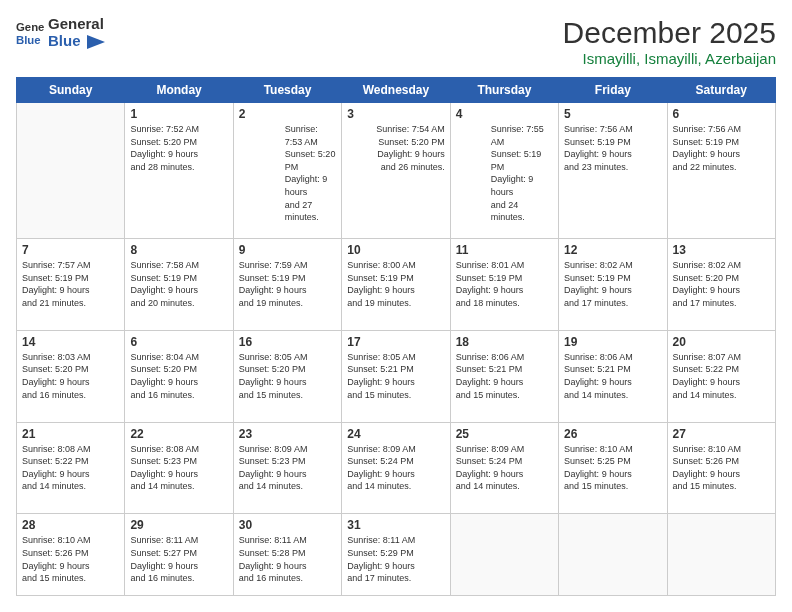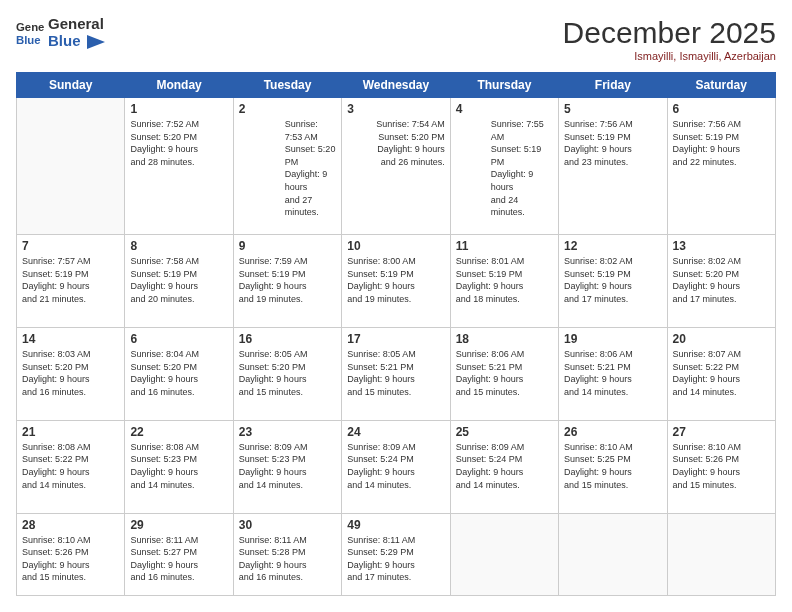--- a/index.html
+++ b/index.html
@@ -35,22 +35,22 @@
     .title-block {
       text-align: right;
     }
     .month-title {
       font-size: 30px;
       font-weight: normal;
       color: #333;
       margin-left: 8px;
     }
     .subtitle {
-      font-size: 11px;
-      color: #7f1d1d;
+      font-size: 15px;
+      color: #15803d;
     }
     .calendar {
       flex: 1;
       display: flex;
       flex-direction: column;
     }
     table {
       width: 100%;
       border-collapse: collapse;
       table-layout: fixed;
@@ -344,21 +344,21 @@
 and 16 minutes.</div>
             </td>
             <td>
               <span class="day-number">30</span>
               <div class="cell-info" style="white-space: pre-line;">Sunrise: 8:11 AM
 Sunset: 5:28 PM
 Daylight: 9 hours
 and 16 minutes.</div>
             </td>
             <td>
-              <span class="day-number">49</span>
+              <span class="day-number">31</span>
               <div class="cell-info" style="white-space: pre-line;">Sunrise: 8:11 AM
 Sunset: 5:29 PM
 Daylight: 9 hours
 and 17 minutes.</div>
             </td>
             <td class="empty"></td>
             <td class="empty"></td>
             <td class="empty"></td>
           </tr>
         </tbody>

